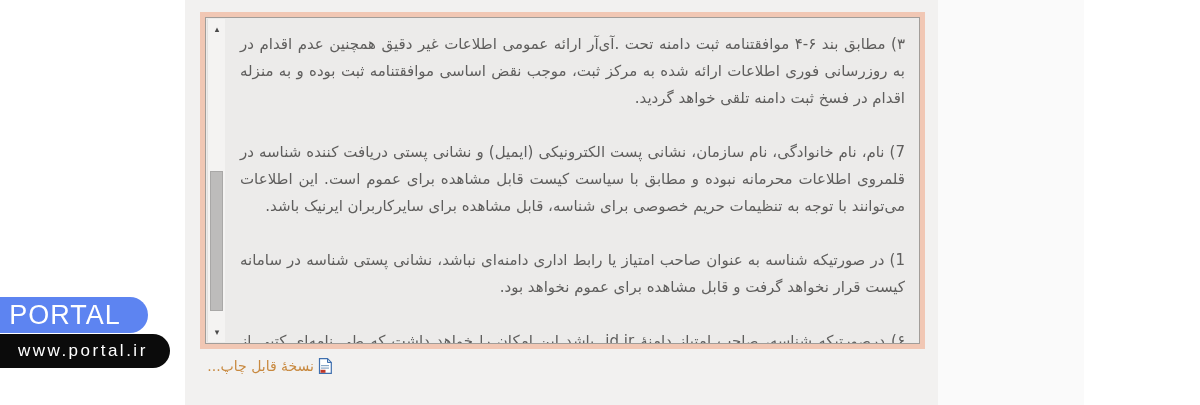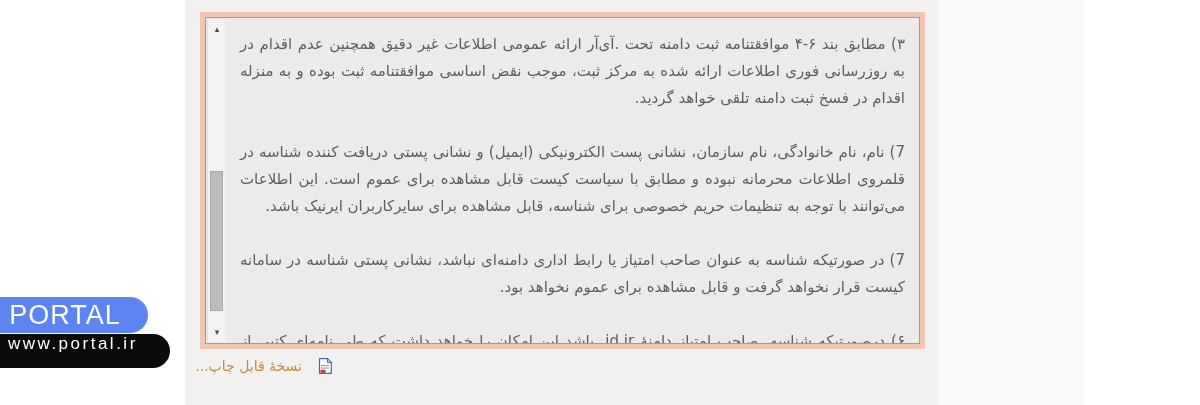--- a/index.html
+++ b/index.html
@@ -32,35 +32,35 @@
 
   
   .notice-text { position:absolute; top:0; bottom:0; right:0; left:24px;
                  padding:13px 14px 10px 10px; direction:rtl; text-align:justify;
                  color:#5f5e5d; font-size:15px; line-height:27px; overflow:hidden; }
   .notice-text p { margin:0 0 27px 0; }
   .notice-text p:last-child { margin-bottom:0; }
 
   
   .print-row { position:absolute; left:200px; top:355px; width:132px; height:22px;
-               direction:rtl; display:flex; align-items:center; gap:16px;
+               direction:rtl; display:flex; align-items:center; gap:4px;
                justify-content:flex-start; }
   .print-link { color:#c8893f; font-size:14px; text-decoration:none;
                 white-space:nowrap; cursor:pointer; }
   .doc-icon { width:14px; height:16px; display:inline-block; flex:0 0 auto; }
 
   
   .brand-pill { position:absolute; left:-18px; top:297px; width:166px; height:36px;
                 background:#5d84f1; border-radius:18px;
                 display:flex; align-items:center; justify-content:center; }
   .brand-pill span { color:#ffffff; font-weight:normal; font-size:27px;
                      letter-spacing:1px; font-family:"Liberation Sans",sans-serif; }
   .brand-badge { position:absolute; left:0; top:334px; width:170px; height:34px;
                  background:#0b0b0b; border-radius:0 17px 17px 0;
-                 display:flex; align-items:flex-start; padding-left:8px; }
+                 display:flex; align-items:center; padding-left:18px; }
   .brand-badge span { color:#ffffff; font-size:17px; letter-spacing:2.5px;
                       font-family:"Liberation Sans",sans-serif; }
 </style>
 </head>
 <body>
 
 <div class="stage">
 
   <div class="faint-col"></div>
   <div class="panel"></div>
@@ -74,21 +74,21 @@
         </div>
         <div class="scroll-thumb"></div>
         <div class="scroll-btn down">
           <span>▾</span>
         </div>
       </div>
 
       <div class="notice-text">
         <p>۳) مطابق بند ۶-۴ موافقتنامه ثبت دامنه تحت .آی‌آر ارائه عمومی اطلاعات غیر دقیق همچنین عدم اقدام در به روزرسانی فوری اطلاعات ارائه شده به مرکز ثبت، موجب نقض اساسی موافقتنامه ثبت بوده و به منزله اقدام در فسخ ثبت دامنه تلقی خواهد گردید.</p>
         <p>7) نام، نام خانوادگی، نام سازمان، نشانی پست الکترونیکی (ایمیل) و نشانی پستی دریافت کننده شناسه در قلمروی اطلاعات محرمانه نبوده و مطابق با سیاست کیست قابل مشاهده برای عموم است. این اطلاعات می‌توانند با توجه به تنظیمات حریم خصوصی برای شناسه، قابل مشاهده برای سایرکاربران ایرنیک باشد.</p>
-        <p>7) در صورتیکه شناسه به عنوان صاحب امتیاز یا رابط اداری دامنه‌ای نباشد، نشانی پستی شناسه در سامانه کیست قرار نخواهد گرفت و قابل مشاهده برای عموم نخواهد بود.</p>
+        <p>1) در صورتیکه شناسه به عنوان صاحب امتیاز یا رابط اداری دامنه‌ای نباشد، نشانی پستی شناسه در سامانه کیست قرار نخواهد گرفت و قابل مشاهده برای عموم نخواهد بود.</p>
         <p>۶) درصورتیکه شناسه، صاحب امتیاز دامنهٔ id.ir. باشد این امکان را خواهد داشت که طی نامه‌ای کتبی از ایرنیک درخواست نماید که برای این دامنه تنها نام، نام خانوادگی و نشانی پست الکترونیکی (ایمیل) مربوط به صاحب امتیاز به‌همراه اطلاعات نماینده فروش در سامانه کیست نمایش داده شود.</p>
       </div>
 
     </div>
   </div>
 
   <div class="print-row">
     <svg class="doc-icon" viewBox="0 0 14 16" xmlns="http://www.w3.org/2000/svg">
       <path d="M1.5 0.7 H9.5 L13.3 4.5 V15.3 H1.5 Z" fill="#ffffff" stroke="#3f6fae" stroke-width="1.2"></path>
       <path d="M9.5 0.7 V4.5 H13.3 Z" fill="#cfe0f0" stroke="#3f6fae" stroke-width="1"></path>

